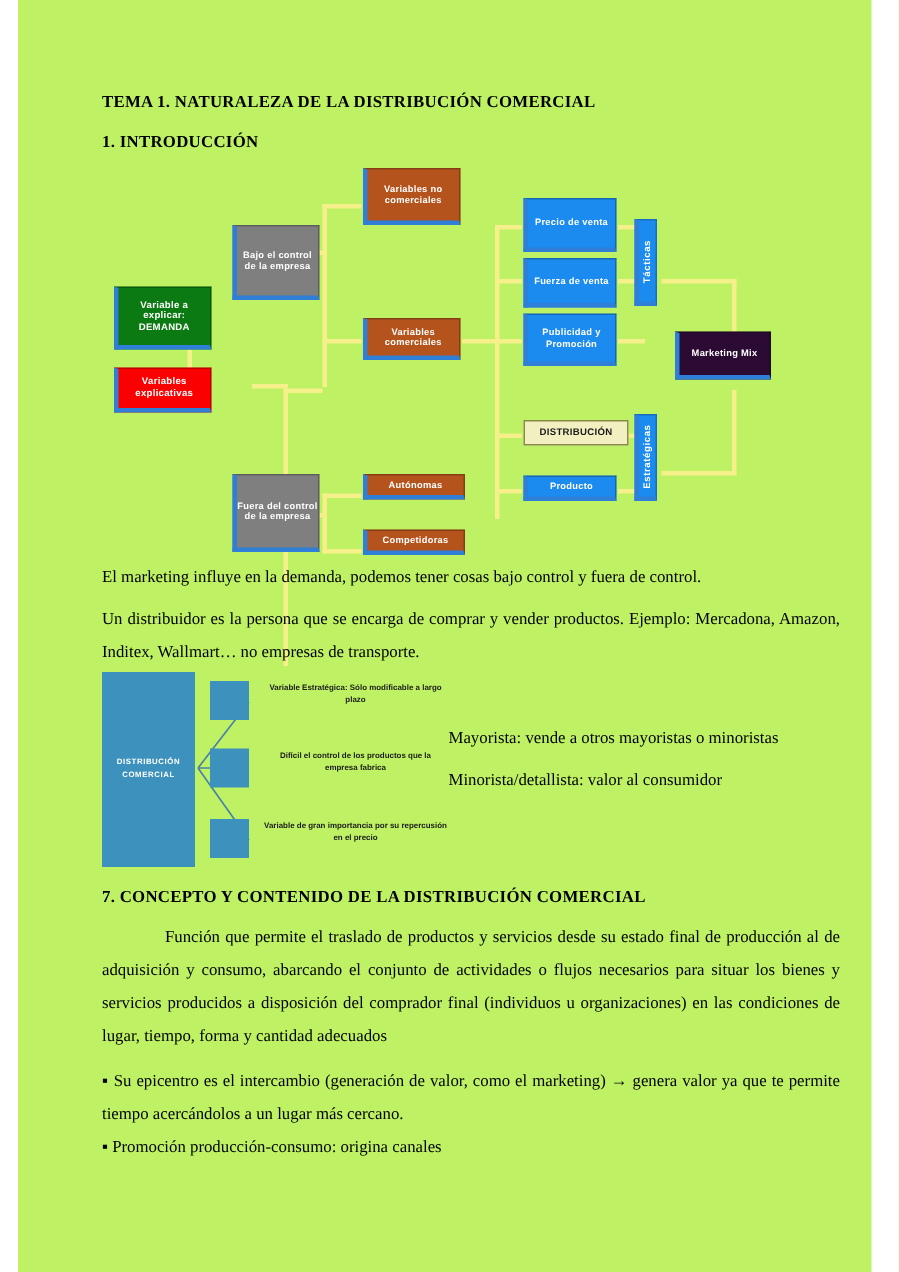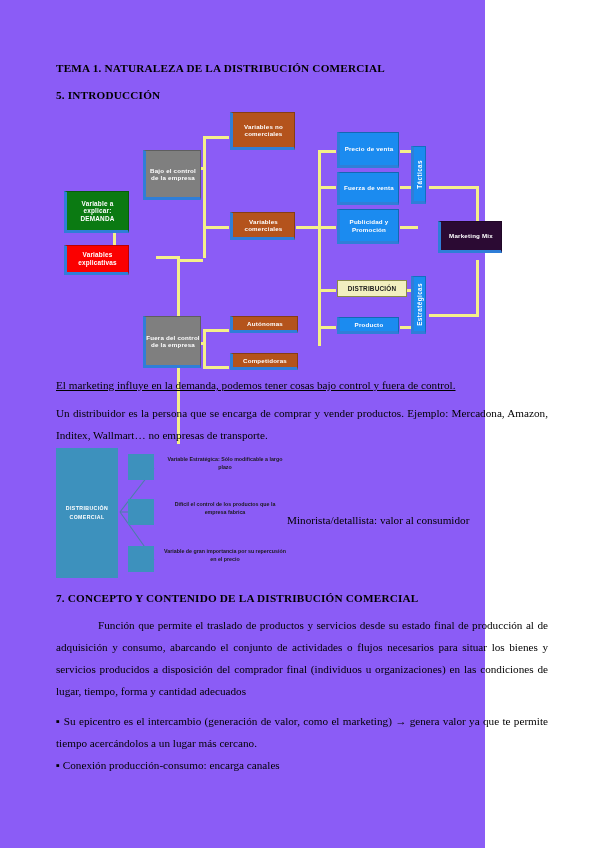--- a/index.html
+++ b/index.html
@@ -11,24 +11,24 @@
     width: 599px;
     height: 848px;
     position: relative;
     font-family: "Liberation Serif", serif;
     color: #000000;
     overflow: hidden;
   }
 
   .page {
     position: absolute;
-    left: 0; top: 0;
-    width: 485px;
+    left: 12px; top: 0;
+    width: 569px;
     height: 848px;
-    background: #8b5cf6;
+    background: #bef264;
   }
 
   
   .h1 {
     position: absolute;
     left: 56px;
     font-family: "Liberation Serif", serif;
     font-weight: bold;
     font-size: 11.2px;
     letter-spacing: 0.2px;
@@ -164,21 +164,21 @@
     white-space: nowrap;
   }
 </style>
 </head>
 <body>
 
 <div class="page">
 
   <div class="h1" style="top:62px;">TEMA 1. NATURALEZA DE LA DISTRIBUCIÓN COMERCIAL</div>
 
-  <div class="h1" style="top:89px;">5. INTRODUCCIÓN</div>
+  <div class="h1" style="top:89px;">1. INTRODUCCIÓN</div>
 
   <div id="diagram1">
 
     <div class="conn v" style="left:57px; top:110px; height:38px;"></div>
     <div class="conn v" style="left:121px; top:155px; height:185px;"></div>
     <div class="conn h" style="left:121px; top:155px; width:26px;"></div>
     <div class="conn h" style="left:100px; top:152px; width:24px;"></div>
     <div class="conn h" style="left:121px; top:238px; width:26px;"></div>
 
     <div class="conn h" style="left:132px; top:63px; width:18px;"></div>
@@ -240,21 +240,21 @@
       <span>Tácticas</span>
     </div>
 
     <div class="vbar" style="left:355px; top:172px; width:15px; height:58px;">
       <span>Estratégicas</span>
     </div>
 
     <div class="d1box d3d clr-purple" style="left:382px; top:117px; width:64px; height:32px; font-size:6.2px;">Marketing Mix</div>
   </div>
 
-  <div class="para noindent" style="top:374px;text-decoration:underline;">El marketing influye en la demanda, podemos tener cosas bajo control y fuera de control.</div>
+  <div class="para noindent" style="top:374px;">El marketing influye en la demanda, podemos tener cosas bajo control y fuera de control.</div>
 
   <div class="para noindent" style="top:402px;font-family:Liberation Serif, serif;">Un distribuidor es la persona que se encarga de comprar y vender productos. Ejemplo: Mercadona, Amazon, Inditex, Wallmart… no empresas de transporte.</div>
 
   <div id="diagram2">
     <svg id="d2svg" viewBox="0 0 250 130">
       <line x1="64" y1="64" x2="98" y2="20" stroke="#4a7fa8" stroke-width="1.1"></line>
       <line x1="64" y1="64" x2="98" y2="64" stroke="#4a7fa8" stroke-width="1.1"></line>
       <line x1="64" y1="64" x2="98" y2="112" stroke="#4a7fa8" stroke-width="1.1"></line>
     </svg>
 
@@ -264,23 +264,24 @@
 
     <div class="d2sq" style="left:72px; top:6px;"></div>
     <div class="d2sq" style="left:72px; top:51px;"></div>
     <div class="d2sq" style="left:72px; top:98px;"></div>
 
     <div class="d2lbl" style="left:108px; top:7px;">Variable Estratégica: Sólo modificable a largo plazo</div>
     <div class="d2lbl" style="left:108px; top:52px;">Difícil el control de los productos que la empresa fabrica</div>
     <div class="d2lbl" style="left:108px; top:99px;">Variable de gran importancia por su repercusión en el precio</div>
   </div>
 
+  <div class="rtext" style="top:486px;">Mayorista: vende a otros mayoristas o minoristas</div>
   <div class="rtext" style="top:514px;">Minorista/detallista: valor al consumidor</div>
 
   <div class="h1" style="top:592px;">7. CONCEPTO Y CONTENIDO DE LA DISTRIBUCIÓN COMERCIAL</div>
 
   <div class="para indent" style="top:614px;">Función que permite el traslado de productos y servicios desde su estado final de producción al de adquisición y consumo, abarcando el conjunto de actividades o flujos necesarios para situar los bienes y servicios producidos a disposición del comprador final (individuos u organizaciones) en las condiciones de lugar, tiempo, forma y cantidad adecuados</div>
 
   <div class="para noindent" style="top:710px;">▪ Su epicentro es el intercambio (generación de valor, como el marketing) → genera valor ya que te permite tiempo acercándolos a un lugar más cercano.</div>
 
-  <div class="para noindent" style="top:754px;">▪ Conexión producción-consumo: encarga canales</div>
+  <div class="para noindent" style="top:754px;">▪ Promoción producción-consumo: origina canales</div>
 
 </div>
 
 </body></html>

